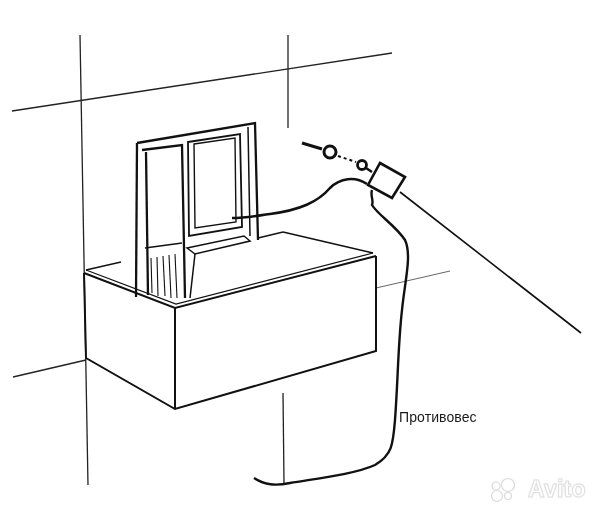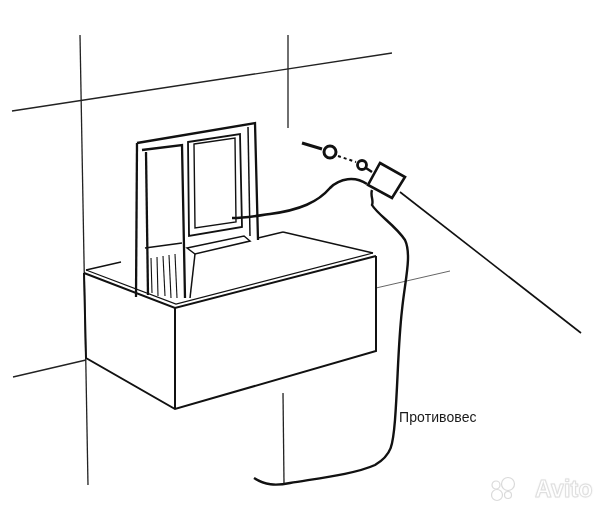--- a/index.html
+++ b/index.html
@@ -19,22 +19,22 @@
       font-size: 14px;
       color: #1a1a1a;
       font-family: "Liberation Sans", sans-serif;
       letter-spacing: 0.1px;
     }
     .watermark {
       position: absolute;
       left: 489px;
       top: 476px;
       display: flex;
-      align-items: flex-start;
-      gap: 16px;
+      align-items: center;
+      gap: 9px;
       opacity: 0.9;
     }
     .watermark-text {
       font-family: "Liberation Sans", sans-serif;
       font-size: 23px;
       font-weight: bold;
       color: #ffffff;
       -webkit-text-stroke: 1px #dcdcdc;
       text-shadow: 0 0 2px #cfcfcf;
       letter-spacing: 0.2px;

